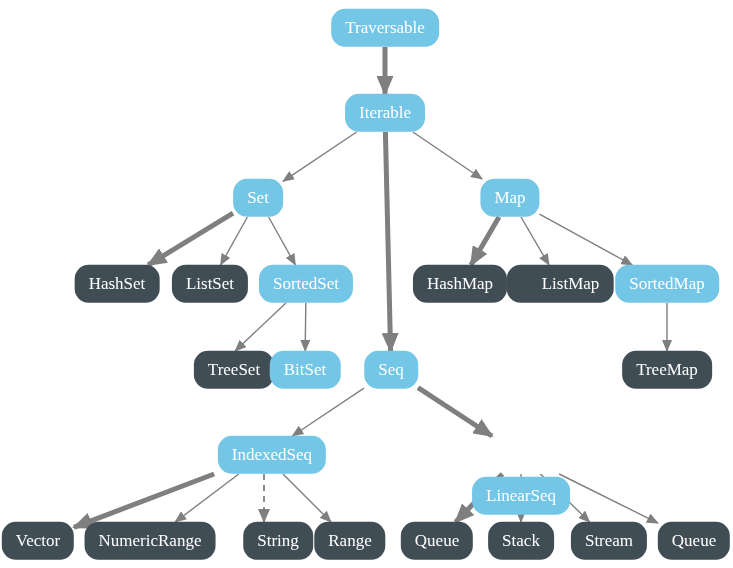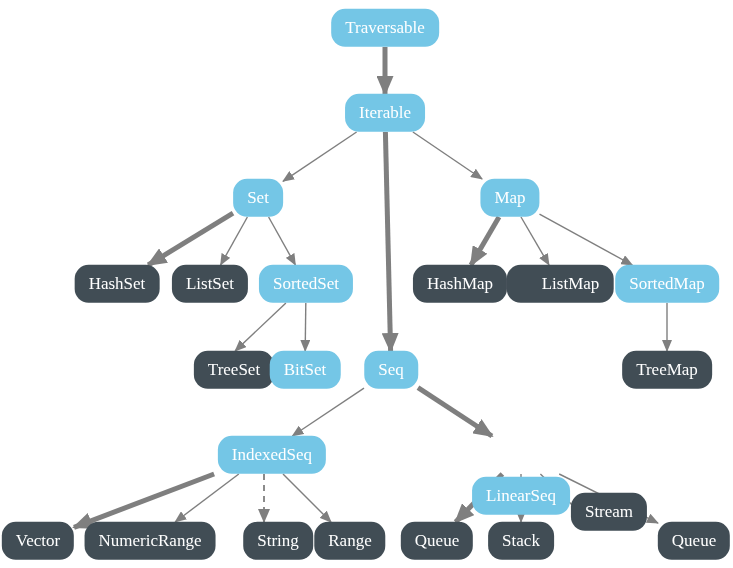--- a/index.html
+++ b/index.html
@@ -97,16 +97,16 @@
       <div class="node abstract" style="left: 391px; top: 370px;"><span>Seq</span></div>
       <div class="node concrete" style="left: 667px; top: 370px;"><span>TreeMap</span></div>
       <div class="node abstract" style="left: 272px; top: 455px;"><span>IndexedSeq</span></div>
       <div class="node abstract" style="left: 521px; top: 455px; margin-top: 41px;"><span>LinearSeq</span></div>
       <div class="node concrete" style="left: 38px; top: 541px;"><span>Vector</span></div>
       <div class="node concrete" style="left: 150px; top: 541px;"><span>NumericRange</span></div>
       <div class="node concrete" style="left: 264px; top: 541px; margin-left: 14px;"><span>String</span></div>
       <div class="node concrete" style="left: 350px; top: 541px;"><span>Range</span></div>
       <div class="node concrete" style="left: 437px; top: 541px;"><span>Queue</span></div>
       <div class="node concrete" style="left: 521px; top: 541px;"><span>Stack</span></div>
-      <div class="node concrete" style="left: 609px; top: 512px;"><span>Stream</span></div>
+      <div class="node concrete" style="left: 609px; top: 541px;"><span>Stream</span></div>
       <div class="node concrete" style="left: 694px; top: 541px;"><span>Queue</span></div>
     </div>
 </div>
 
 </body></html>

